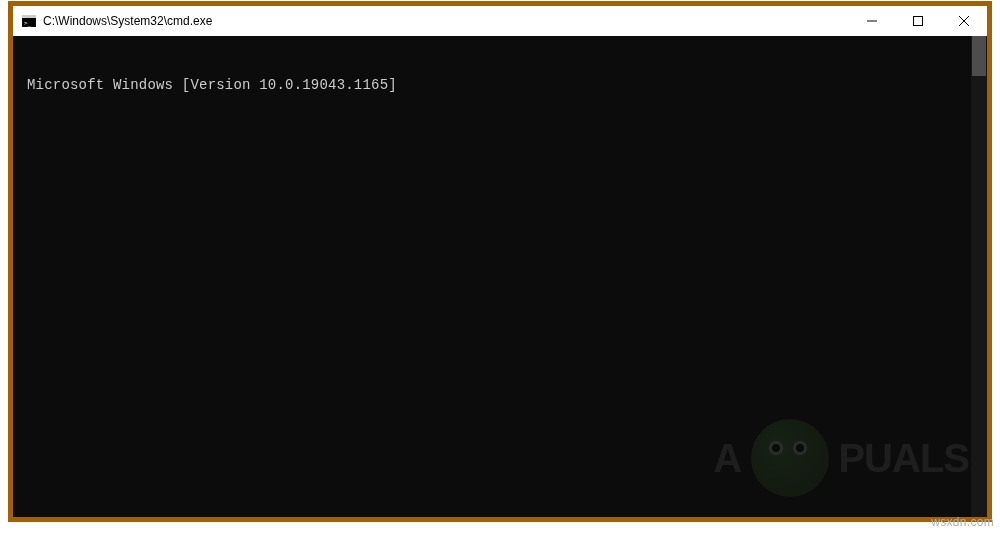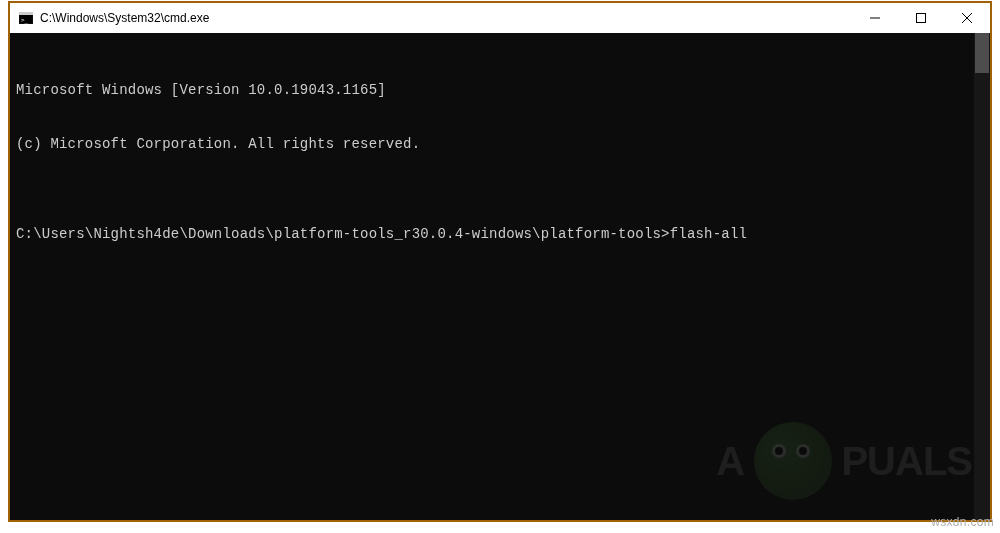--- a/index.html
+++ b/index.html
@@ -15,21 +15,21 @@
       overflow: hidden;
       position: relative;
     }
     .window {
       position: absolute;
       top: 1px;
       left: 8px;
       width: 984px;
       height: 521px;
       background: #0c0c0c;
-      border: 2px solid #a16207;
+      border: 5px solid #a16207;
       display: flex;
       flex-direction: column;
     }
     .titlebar {
       height: 30px;
       background: #ffffff;
       display: flex;
       align-items: center;
       justify-content: space-between;
       flex-shrink: 0;
@@ -75,28 +75,27 @@
       height: 10px;
     }
     .terminal-area {
       flex: 1;
       display: flex;
       background: #0c0c0c;
       position: relative;
     }
     .terminal-content {
       flex: 1;
-      padding: 4px 6px;
+      padding: 4px 14px;
       color: #cccccc;
       font-size: 14px;
       line-height: 18px;
       white-space: pre;
       font-family: Consolas, "Courier New", monospace;
       letter-spacing: 0.2px;
-      margin-top: 8px;
     }
     .terminal-content .line {
       display: block;
     }
     .prompt-line {
       display: flex;
     }
     .scrollbar {
       width: 16px;
       background: #171717;
@@ -199,23 +198,21 @@
           <line x1="0" y1="0" x2="10" y2="10" stroke="#000" stroke-width="1"></line>
           <line x1="10" y1="0" x2="0" y2="10" stroke="#000" stroke-width="1"></line>
         </svg>
       </button>
     </div>
   </div>
 
   <div class="terminal-area">
     <div class="terminal-content">
       <span class="line">Microsoft Windows [Version 10.0.19043.1165]</span>
-      <span class="line">(c) Microsoft Corporation. All rights reserved.</span>
       <span class="line"></span>
-      <span class="line prompt-line"><span>C:\Users\Nightsh4de\Downloads\platform-tools_r30.0.4-windows\platform-tools&gt;</span><span>flash-all</span></span>
     </div>
     <div class="scrollbar">
       <div class="scroll-thumb"></div>
     </div>
 
     <div class="watermark">
       <span class="watermark-text">A</span>
       <span class="watermark-icon"></span>
       <span class="watermark-text">PUALS</span>
     </div>

